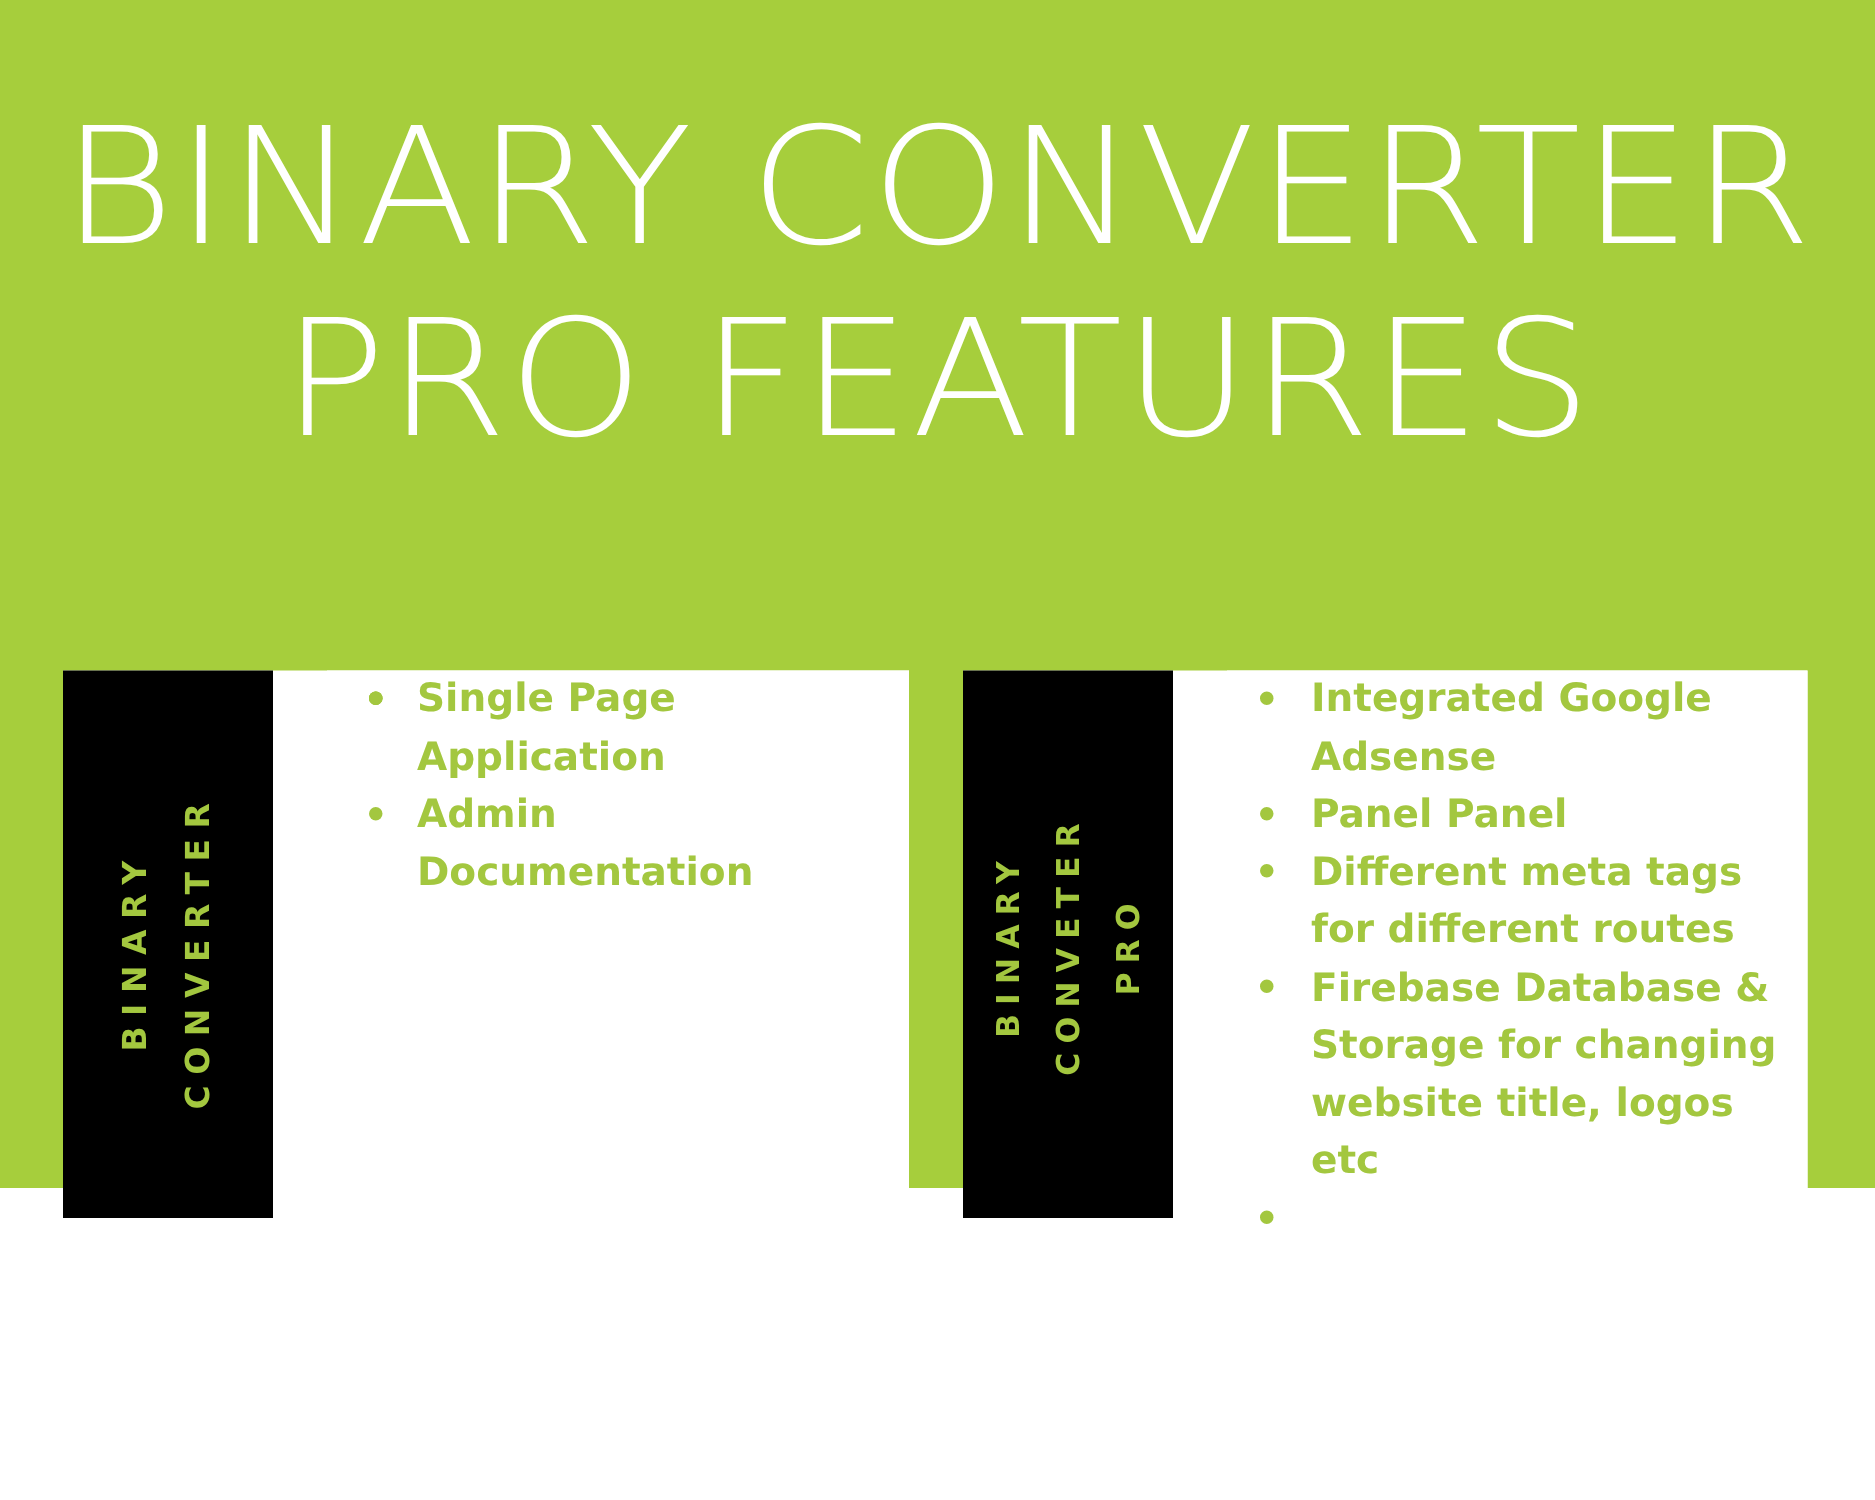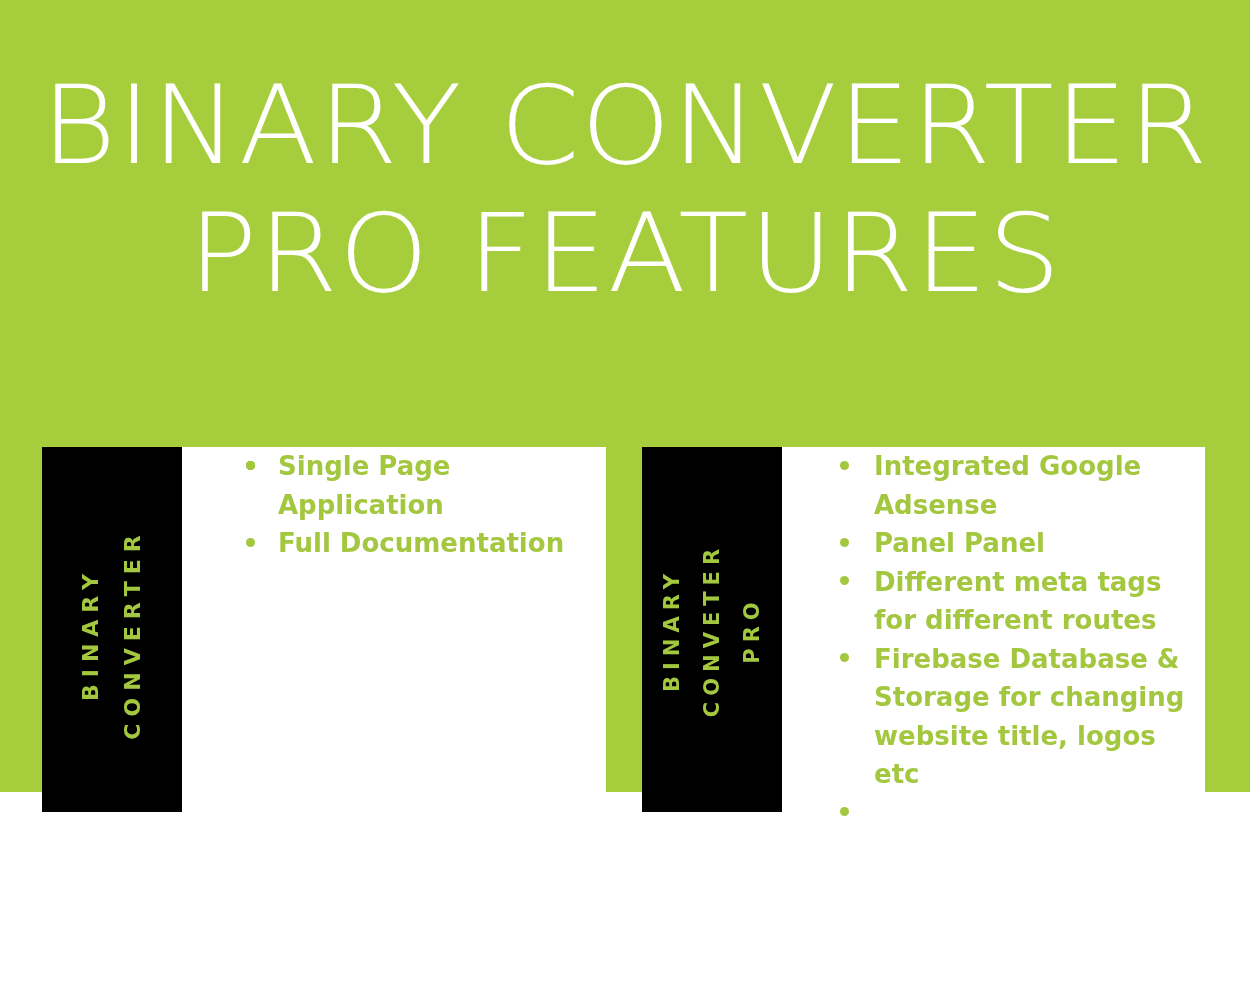--- a/index.html
+++ b/index.html
@@ -177,21 +177,21 @@
           </li>
           <li>
             <span class="bullet"></span>
           </li>
           <li>
             <span class="bullet"></span>
             <span>Single Page Application</span>
           </li>
           <li>
             <span class="bullet"></span>
-            <span>Full Documentation</span>
+            <span>Admin Documentation</span>
           </li>
         </ul>
       </div>
     </div>
 
     <div class="card right">
       <div class="label-panel">
         <div class="label-rot">
           <span class="label-line">BINARY</span>
           <span class="label-line">CONVETER</span>

